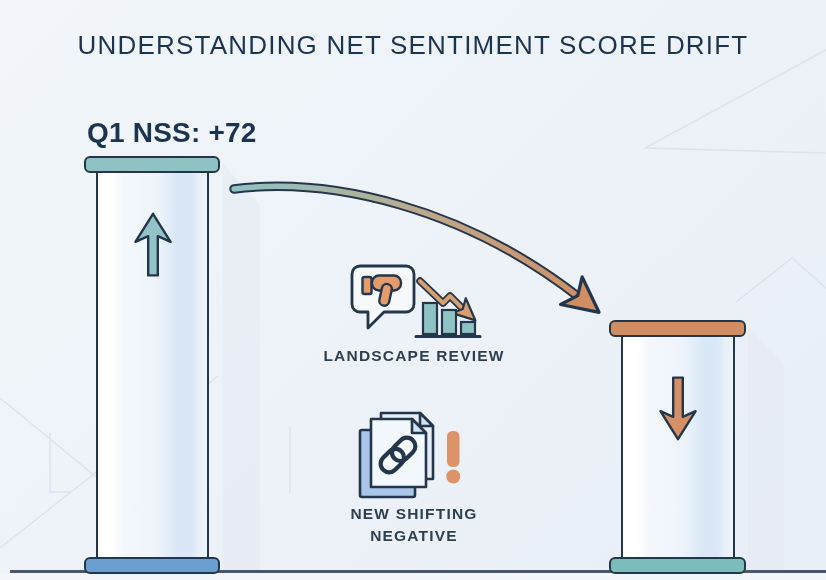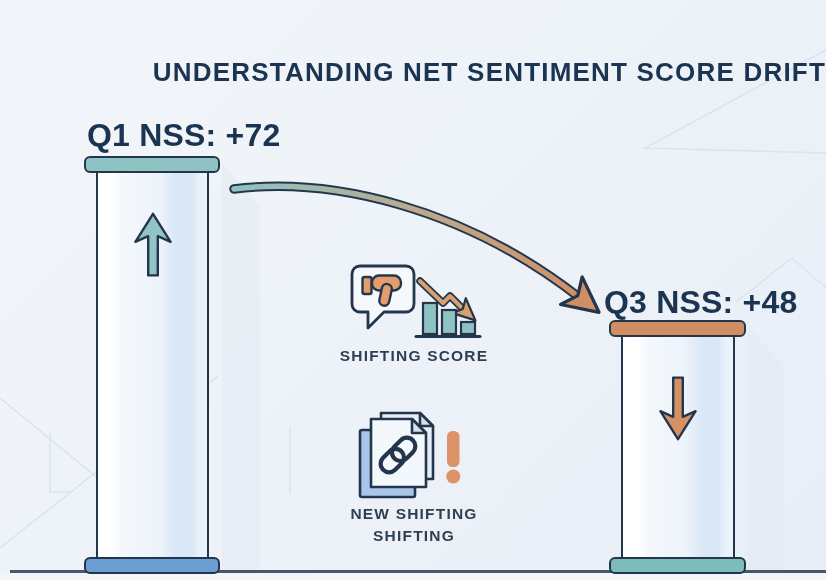--- a/index.html
+++ b/index.html
@@ -3,25 +3,25 @@
 <meta charset="utf-8">
 <style>
   html,body{margin:0;padding:0;background:#dfe6ee;}
   .canvas{
     position:relative;width:826px;height:580px;overflow:hidden;
     background:linear-gradient(135deg,#f2f6fa 0%,#edf2f8 55%,#e7eef6 100%);
     font-family:"Liberation Sans","DejaVu Sans",sans-serif;
   }
   svg{position:absolute;left:0;top:0;pointer-events:none;}
   .title{
-    position:absolute;top:30px;left:0;right:0;text-align:right;
-    font-size:26px;font-weight:700;letter-spacing:1.2px;color:#1b3452;z-index:4;margin-top:27px;
+    position:absolute;top:30px;left:0;right:0;text-align:center;
+    font-size:26px;font-weight:400;letter-spacing:1.2px;color:#1b3452;z-index:4;
   }
   .col-label{
-    position:absolute;font-size:32px;font-weight:700;color:#1b3452;
+    position:absolute;font-size:28px;font-weight:700;color:#1b3452;
     letter-spacing:.2px;z-index:4;white-space:nowrap;
   }
   .label-q1{left:87px;top:117px;}
   .label-q3{left:604px;top:284px;}
   .ground{position:absolute;left:10px;right:0;top:570px;height:3px;background:#46586a;z-index:1;}
   .below-strip{position:absolute;left:0;right:0;top:573px;bottom:0;background:#f2f6fa;z-index:0;}
   .column{position:absolute;z-index:2;}
   .col-q1{left:84px;top:156px;width:136px;height:418px;}
   .col-q3{left:609px;top:320px;width:137px;height:254px;}
   .col-body{
@@ -69,21 +69,20 @@
     <polygon points="222,163 260,205 260,570 222,570" fill="#e3eaf2" opacity="0.55"></polygon>
     <polygon points="748,327 784,365 784,570 748,570" fill="#e3eaf2" opacity="0.55"></polygon>
   </svg>
 
   <div class="below-strip"></div>
   <div class="ground"></div>
 
   <div class="title">UNDERSTANDING NET SENTIMENT SCORE DRIFT</div>
 
   <div class="col-label label-q1">Q1 NSS: +72</div>
-  <div class="col-label label-q3">Q3 NSS: +48</div>
 
   <div class="column col-q1">
     <div class="col-body">
       <svg class="dir-arrow arrow-up" width="48" height="78" viewBox="0 0 60 84" style="position:absolute;">
         <polygon points="30,3 52,38 36,31 36,80 24,80 24,31 8,38" fill="#93c4c5" stroke="#24364c" stroke-width="3" stroke-linejoin="round"></polygon>
       </svg>
     </div>
     <div class="col-cap cap-q1"></div>
     <div class="col-base base-q1"></div>
   </div>
@@ -152,20 +151,20 @@
       </g>
     </g>
 
     <g fill="#dd9368">
       <rect x="447" y="431" width="12.5" height="36" rx="5.5"></rect>
       <circle cx="453.3" cy="476.5" r="7"></circle>
     </g>
   </svg>
 
   <div class="caption caption-review">
-    <span style="display:block">SHIFTING SCORE</span>
+    <span style="display:block">LANDSCAPE REVIEW</span>
   </div>
   <div class="caption caption-citation">
     <span style="display:block">NEW SHIFTING</span>
-    <span style="display:block">SHIFTING</span>
+    <span style="display:block">NEGATIVE</span>
   </div>
 
 </div>
 
 </body></html>

